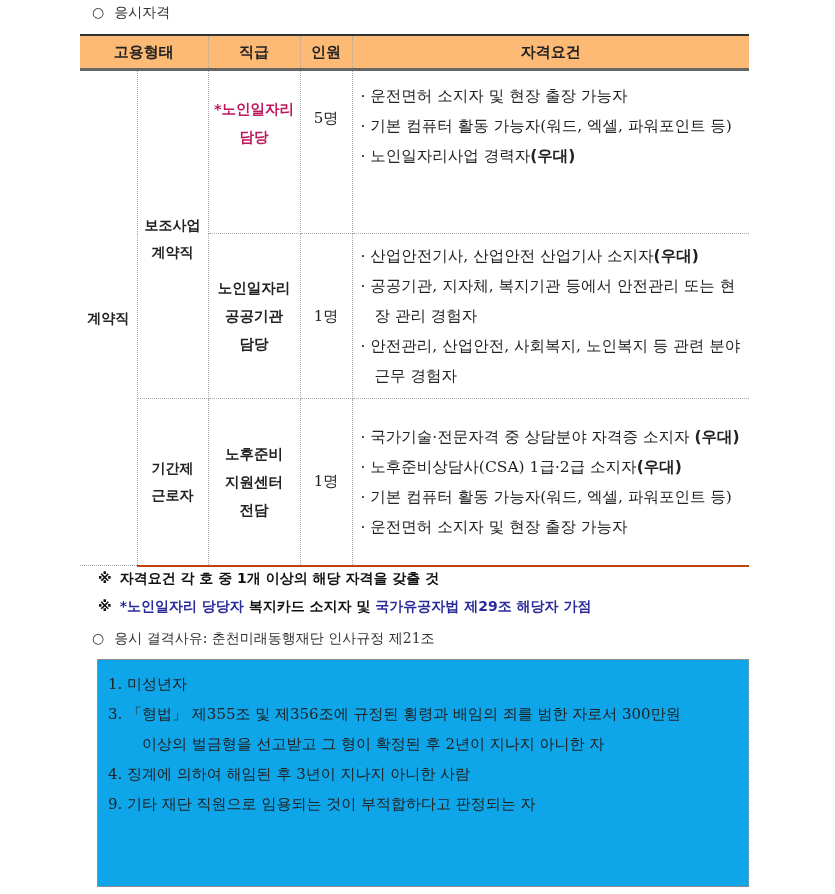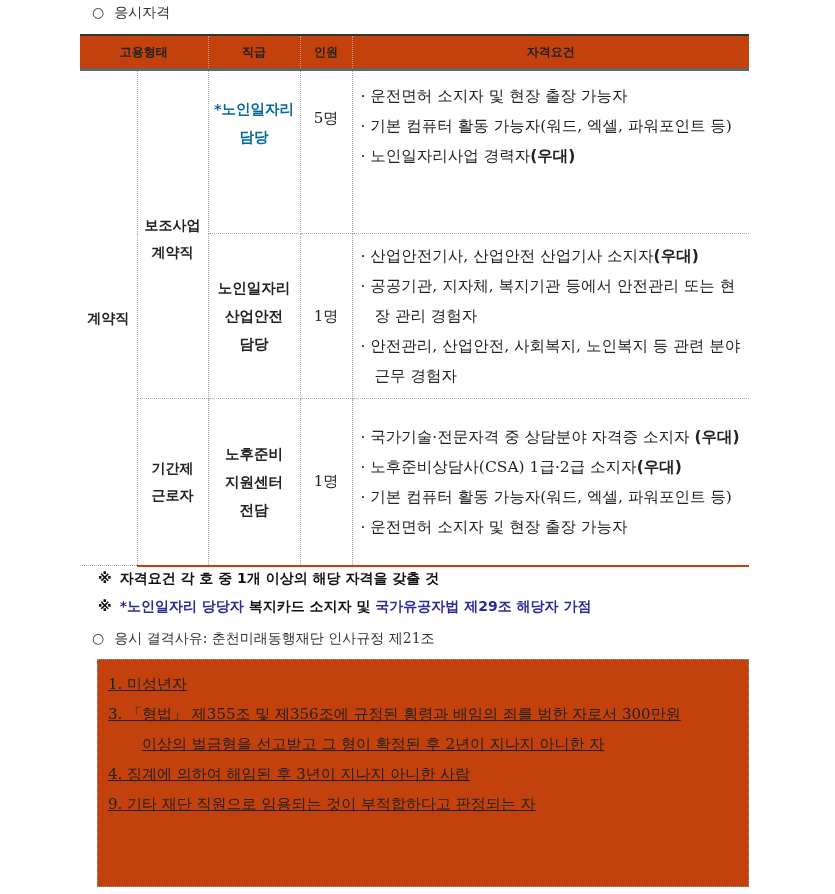--- a/index.html
+++ b/index.html
@@ -2,41 +2,41 @@
 <html><head>
 <meta charset="utf-8">
 <style>
   html, body { margin:0; padding:0; background:#ffffff; }
   body { width:835px; height:894px; position:relative; overflow:hidden;
          font-family:"DejaVu Serif","Liberation Serif",serif; color:#222; }
   .sec-title { position:absolute; left:92px; font-size:14px; color:#333; }
   .sec-title .mark { display:inline-block; margin-right:10px; }
   table.qual { position:absolute; left:80px; top:34px; width:669px; border-collapse:collapse;
                font-size:15.5px; }
-  table.qual th { background:#c2410c; font-family:"DejaVu Sans","Liberation Sans",sans-serif;
-                  font-weight:bold; font-size:12px; height:30px; color:#222;
+  table.qual th { background:#fdba74; font-family:"DejaVu Sans","Liberation Sans",sans-serif;
+                  font-weight:bold; font-size:15px; height:30px; color:#222;
                   border-left:1px dotted #aaa; border-top:2px solid #333; border-bottom:3px solid #666; }
   table.qual th:first-child { border-left:none; }
   table.qual td { border:1px dotted #aaa; vertical-align:middle; text-align:center; }
   table.qual tr:last-child td { border-bottom:2px solid #c2410c; }
   table.qual td.first { border-left:none; }
   table.qual td.last { border-right:none; }
   .cat { font-family:"DejaVu Sans","Liberation Sans",sans-serif; font-weight:bold; font-size:14px; line-height:27px; }
   .pos { font-family:"DejaVu Sans","Liberation Sans",sans-serif; font-weight:bold; font-size:14.5px; line-height:28px; }
-  .pos.blue { color:#0369a1;margin-left:22px; }
+  .pos.blue { color:#be185d;margin-left:22px; }
   .cnt { font-size:15px; }
   .req { text-align:left !important; padding:4px 6px 4px 8px; font-size:15.5px; line-height:30px; }
   .req div { padding-left:14px; text-indent:-14px; }
   .req b { font-family:"DejaVu Sans","Liberation Sans",sans-serif; }
   .note { position:absolute; left:98px; font-family:"DejaVu Sans","Liberation Sans",sans-serif;
           font-weight:bold; font-size:14px; color:#111; }
   .note .blue { color:#2a2a9a; }
   .note .ref { margin-right:8px; }
   .disq { position:absolute; left:97px; top:659px; width:650px; height:226px;
-          border:1px dotted #999; background:#c2410c; font-size:15px;text-decoration:underline; }
+          border:1px dotted #999; background:#0ea5e9; font-size:15px; }
   .disq .item { padding-left:10px; line-height:30px; }
   .disq .cont { padding-left:28px; line-height:30px; }
   .disq .cont2 { padding-left:44px; line-height:30px; }
 </style>
 </head>
 <body>
 
 <div class="sec-title" style="top:4px;">
   <span class="mark">○</span><span>응시자격</span>
 </div>
@@ -71,21 +71,21 @@
       <td class="cnt" style="vertical-align:top;padding-top:38px">5명</td>
       <td class="req last" style="vertical-align:top;padding-top:10px">
         <div><span>· 운전면허 소지자 및 현장 출장 가능자</span></div>
         <div><span>· 기본 컴퓨터 활동 가능자(워드, 엑셀, 파워포인트 등)</span></div>
         <div><span>· 노인일자리사업 경력자</span><b>(우대)</b></div>
       </td>
     </tr>
     <tr style="height:165px">
       <td class="pos">
         <div>노인일자리</div>
-        <div>산업안전</div>
+        <div>공공기관</div>
         <div>담당</div>
       </td>
       <td class="cnt">1명</td>
       <td class="req last">
         <div><span>· 산업안전기사, 산업안전 산업기사 소지자</span><b>(우대)</b></div>
         <div><span>· 공공기관, 지자체, 복지기관 등에서 안전관리 또는 현장 관리 경험자</span></div>
         <div><span>· 안전관리, 산업안전, 사회복지, 노인복지 등 관련 분야 근무 경험자</span></div>
       </td>
     </tr>
     <tr style="height:167px">

